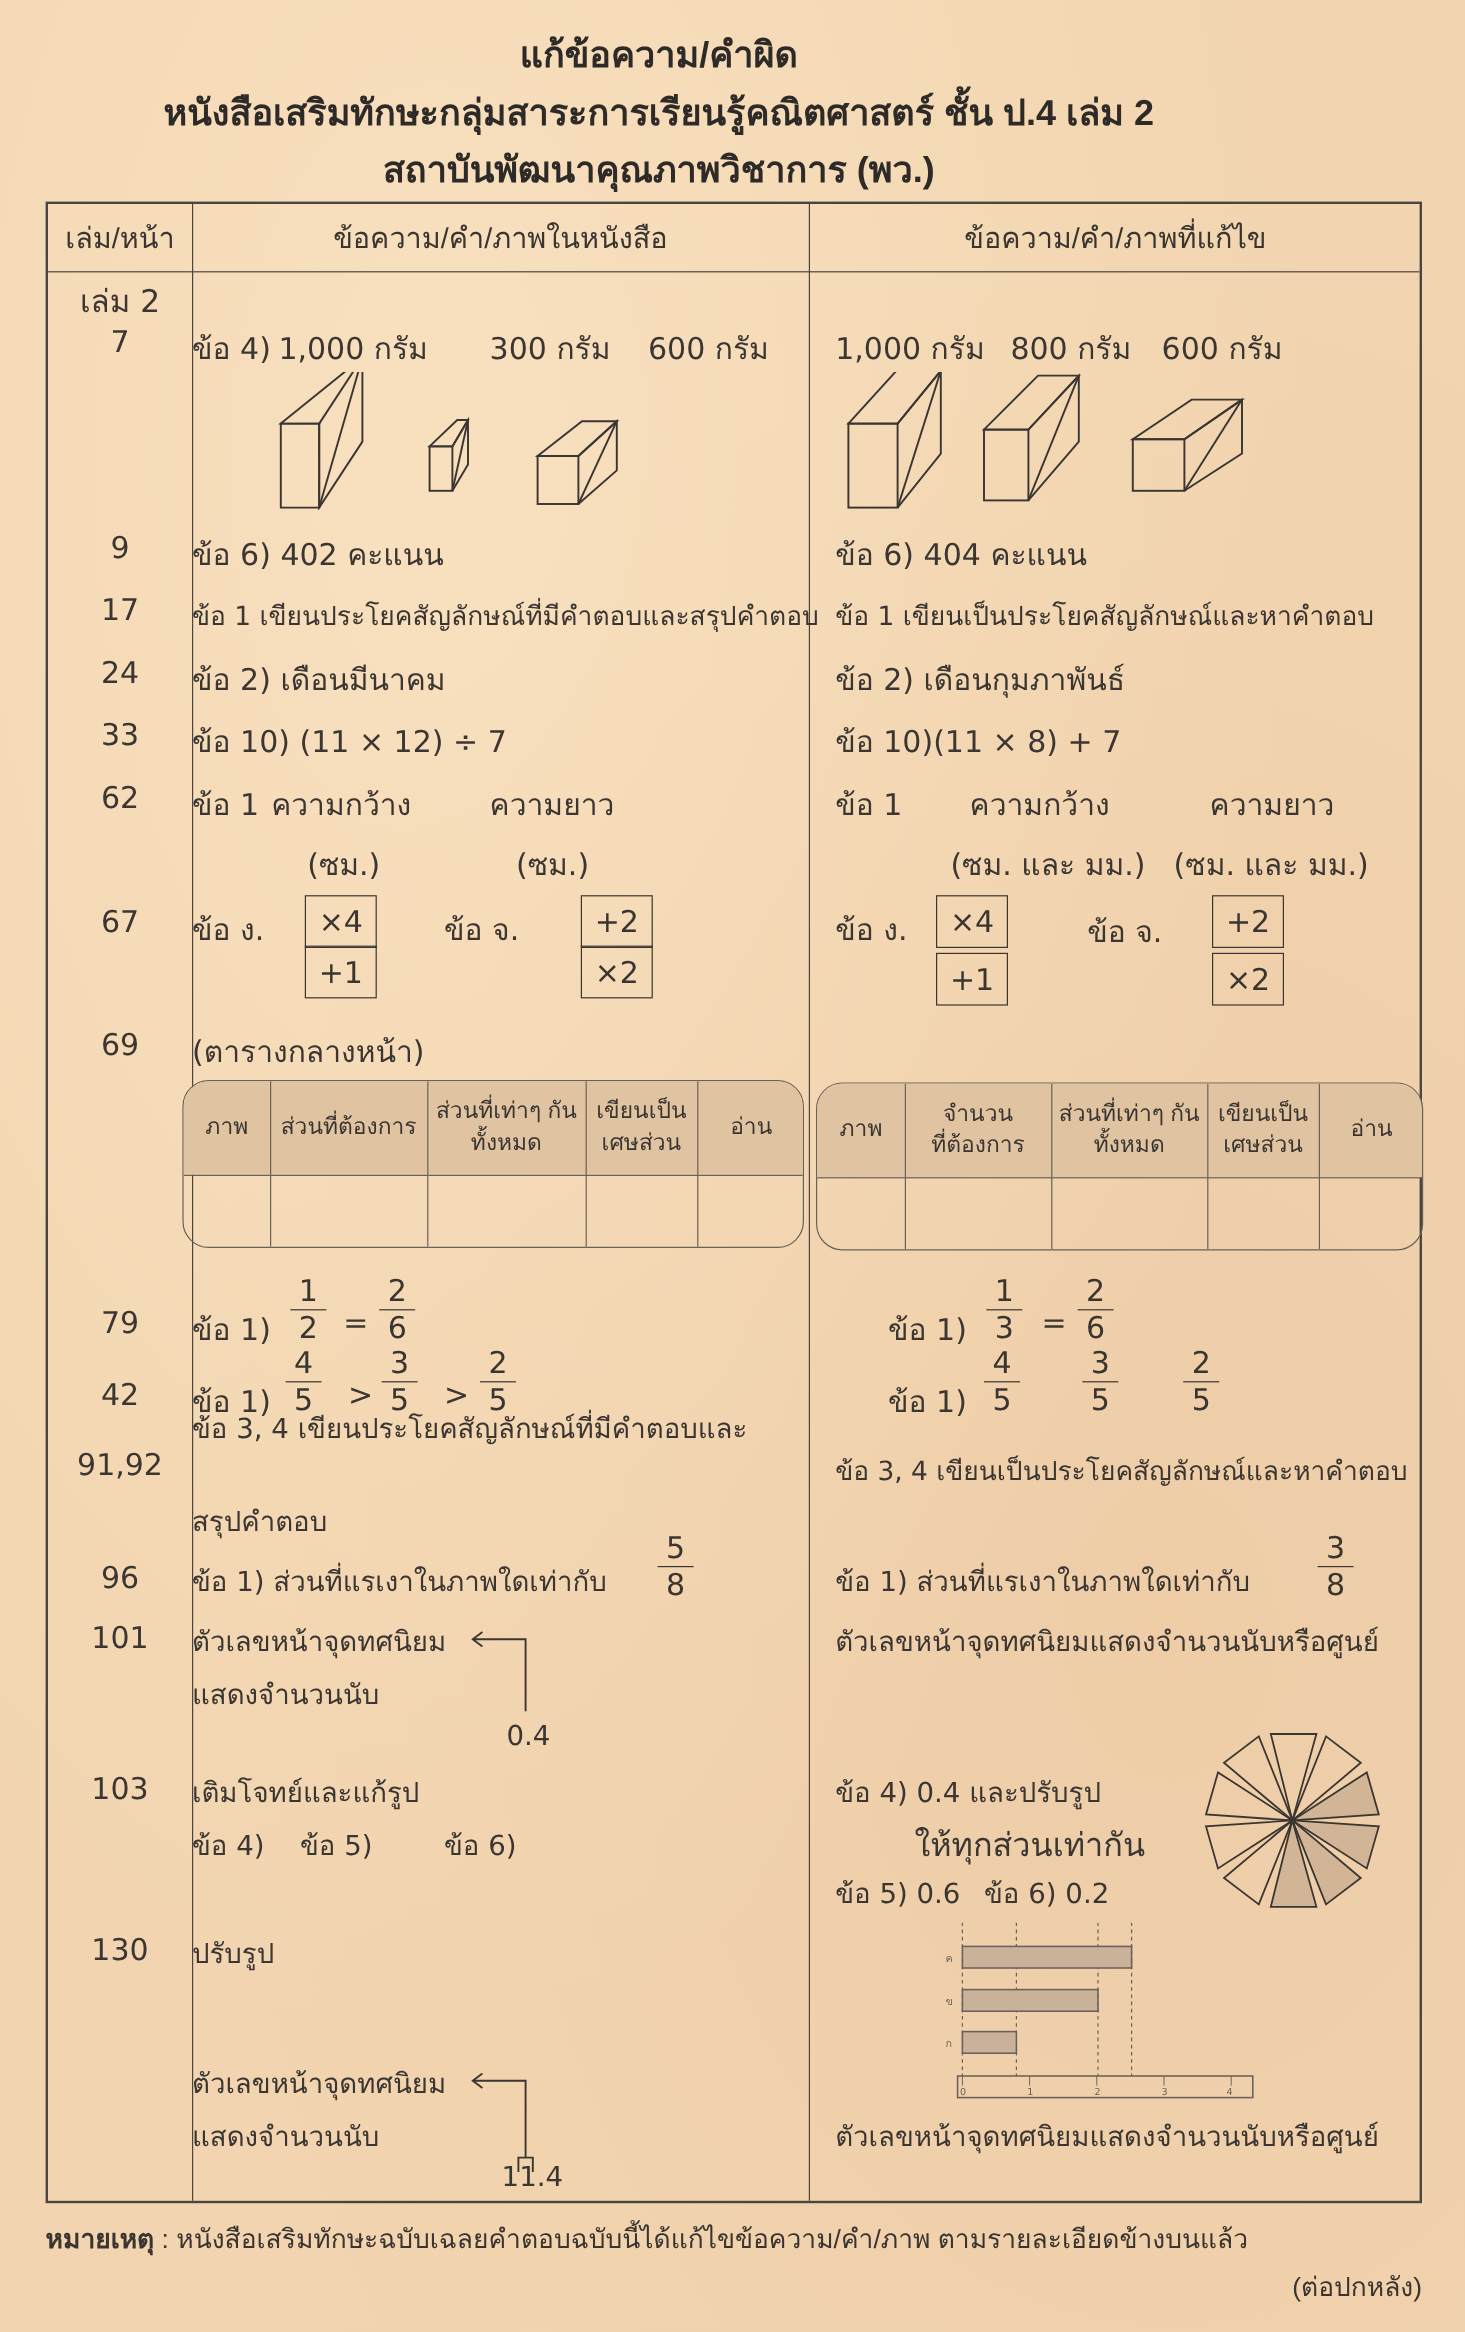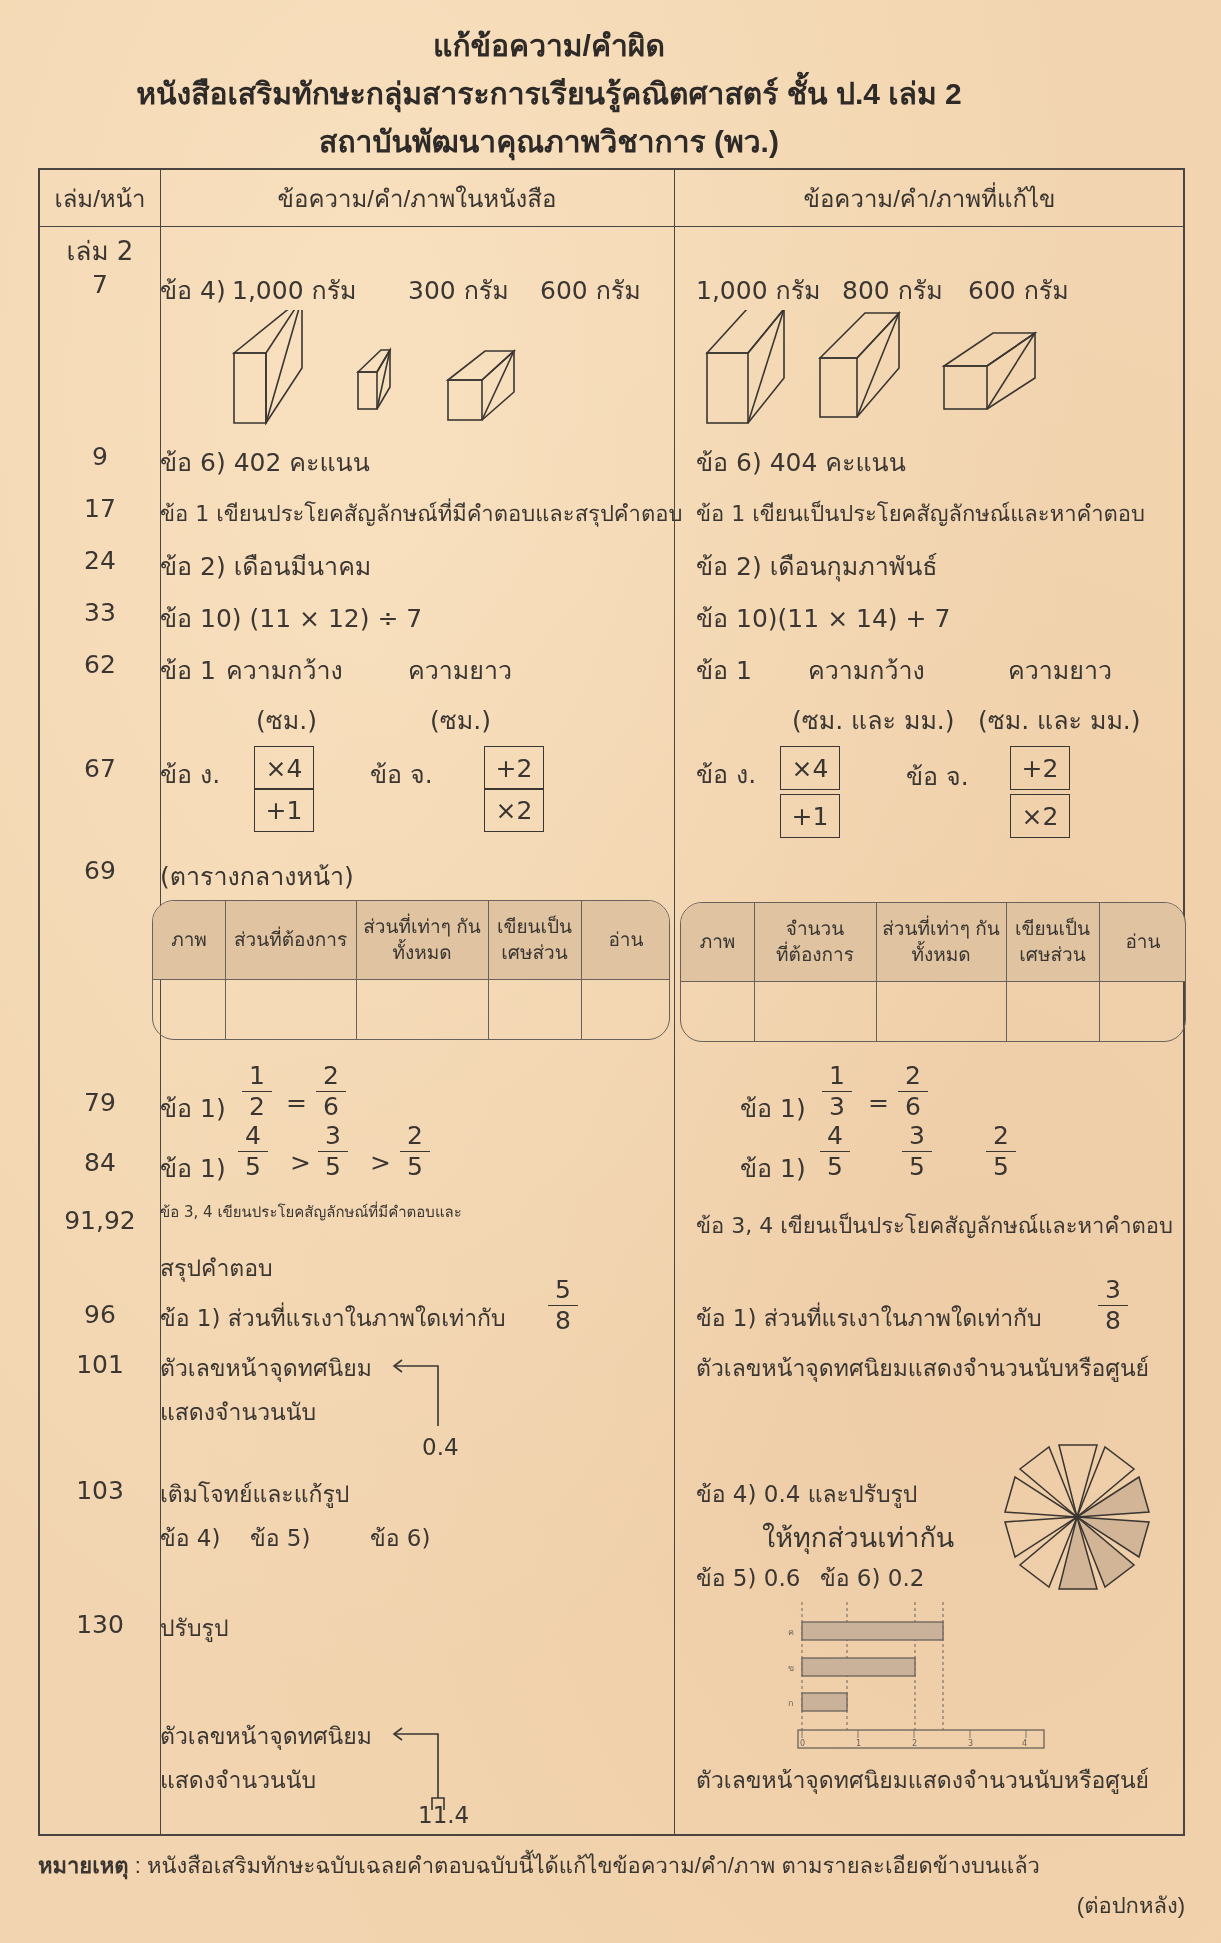--- a/index.html
+++ b/index.html
@@ -103,21 +103,21 @@
   <div class="pg" style="left:5px;top:324px">17</div>
   <div class="txt" style="left:120px;top:326px;font-size:22px">ข้อ 1 เขียนประโยคสัญลักษณ์ที่มีคำตอบและสรุปคำตอบ</div>
   <div class="txt" style="left:656px;top:326px;font-size:22px">ข้อ 1 เขียนเป็นประโยคสัญลักษณ์และหาคำตอบ</div>
 
   <div class="pg" style="left:5px;top:376px">24</div>
   <div class="txt" style="left:120px;top:376px">ข้อ 2) เดือนมีนาคม</div>
   <div class="txt" style="left:656px;top:376px">ข้อ 2)  เดือนกุมภาพันธ์</div>
 
   <div class="pg" style="left:5px;top:428px">33</div>
   <div class="txt" style="left:120px;top:428px">ข้อ 10)  (11 × 12) ÷ 7</div>
-  <div class="txt" style="left:656px;top:428px">ข้อ 10)(11 × 14) + 7</div>
+  <div class="txt" style="left:656px;top:428px">ข้อ 10)(11 × 8) + 7</div>
 
   <div class="pg" style="left:5px;top:480px">62</div>
   <div class="txt" style="left:120px;top:480px">ข้อ 1</div>
   <div class="txt" style="left:186px;top:480px">ความกว้าง</div>
   <div class="txt" style="left:368px;top:480px">ความยาว</div>
   <div class="txt" style="left:216px;top:530px">(ซม.)</div>
   <div class="txt" style="left:390px;top:530px">(ซม.)</div>
   <div class="txt" style="left:656px;top:480px">ข้อ 1</div>
   <div class="txt" style="left:768px;top:480px">ความกว้าง</div>
   <div class="txt" style="left:968px;top:480px">ความยาว</div>
@@ -186,21 +186,21 @@
       <span class="bar"></span>
       <span>3</span>
     </div>
   <div class="txt" style="left:828px;top:918px">=</div>
   <div class="frac" style="left:858px;top:892px">
       <span>2</span>
       <span class="bar"></span>
       <span>6</span>
     </div>
 
-  <div class="pg" style="left:5px;top:978px">84</div>
+  <div class="pg" style="left:5px;top:978px">42</div>
   <div class="txt" style="left:120px;top:978px">ข้อ 1)</div>
   <div class="frac" style="left:198px;top:952px">
       <span>4</span>
       <span class="bar"></span>
       <span>5</span>
     </div>
   <div class="txt" style="left:250px;top:978px">&gt;</div>
   <div class="frac" style="left:278px;top:952px">
       <span>3</span>
       <span class="bar"></span>
@@ -223,21 +223,21 @@
       <span class="bar"></span>
       <span>5</span>
     </div>
   <div class="frac" style="left:946px;top:952px">
       <span>2</span>
       <span class="bar"></span>
       <span>5</span>
     </div>
 
   <div class="pg" style="left:5px;top:1036px">91,92</div>
-  <div class="txt" style="left:120px;top:1030px;font-size:15px">ข้อ 3, 4 เขียนประโยคสัญลักษณ์ที่มีคำตอบและ</div>
+  <div class="txt" style="left:120px;top:1002px;font-size:23px">ข้อ 3, 4 เขียนประโยคสัญลักษณ์ที่มีคำตอบและ</div>
   <div class="txt" style="left:120px;top:1080px;font-size:23px">สรุปคำตอบ</div>
   <div class="txt" style="left:656px;top:1038px;font-size:22px">ข้อ 3, 4 เขียนเป็นประโยคสัญลักษณ์และหาคำตอบ</div>
 
   <div class="pg" style="left:5px;top:1130px">96</div>
   <div class="txt" style="left:120px;top:1130px;font-size:23px">ข้อ 1) ส่วนที่แรเงาในภาพใดเท่ากับ</div>
   <div class="frac" style="left:508px;top:1106px">
       <span>5</span>
       <span class="bar"></span>
       <span>8</span>
     </div>

